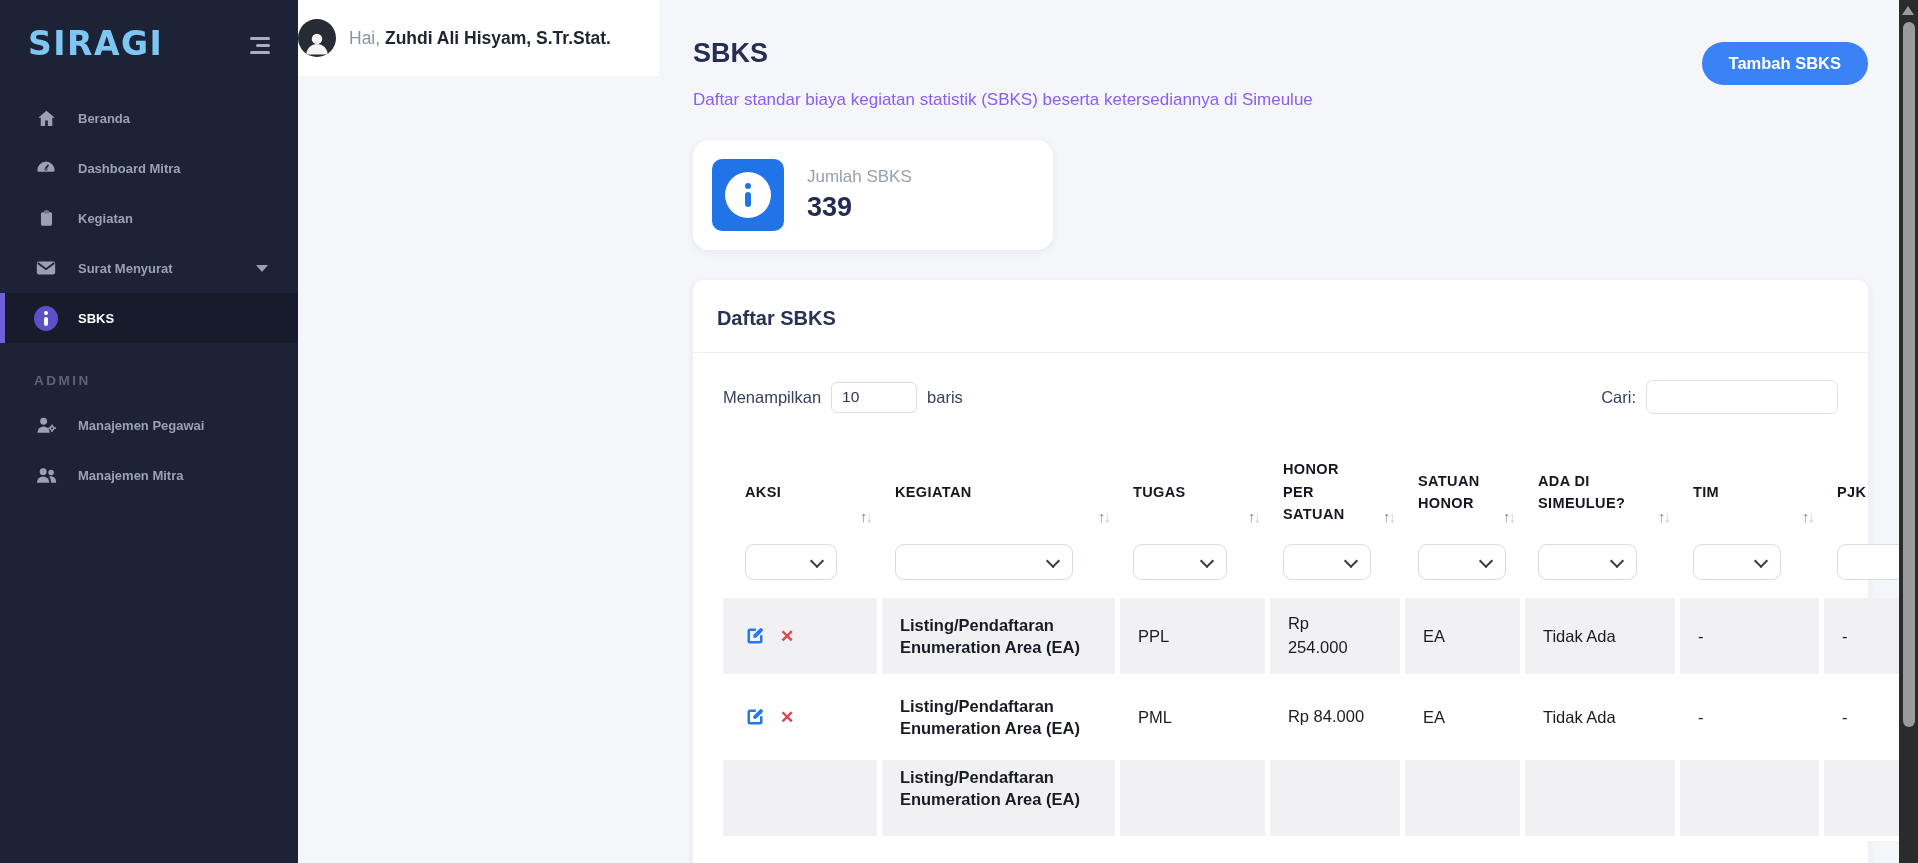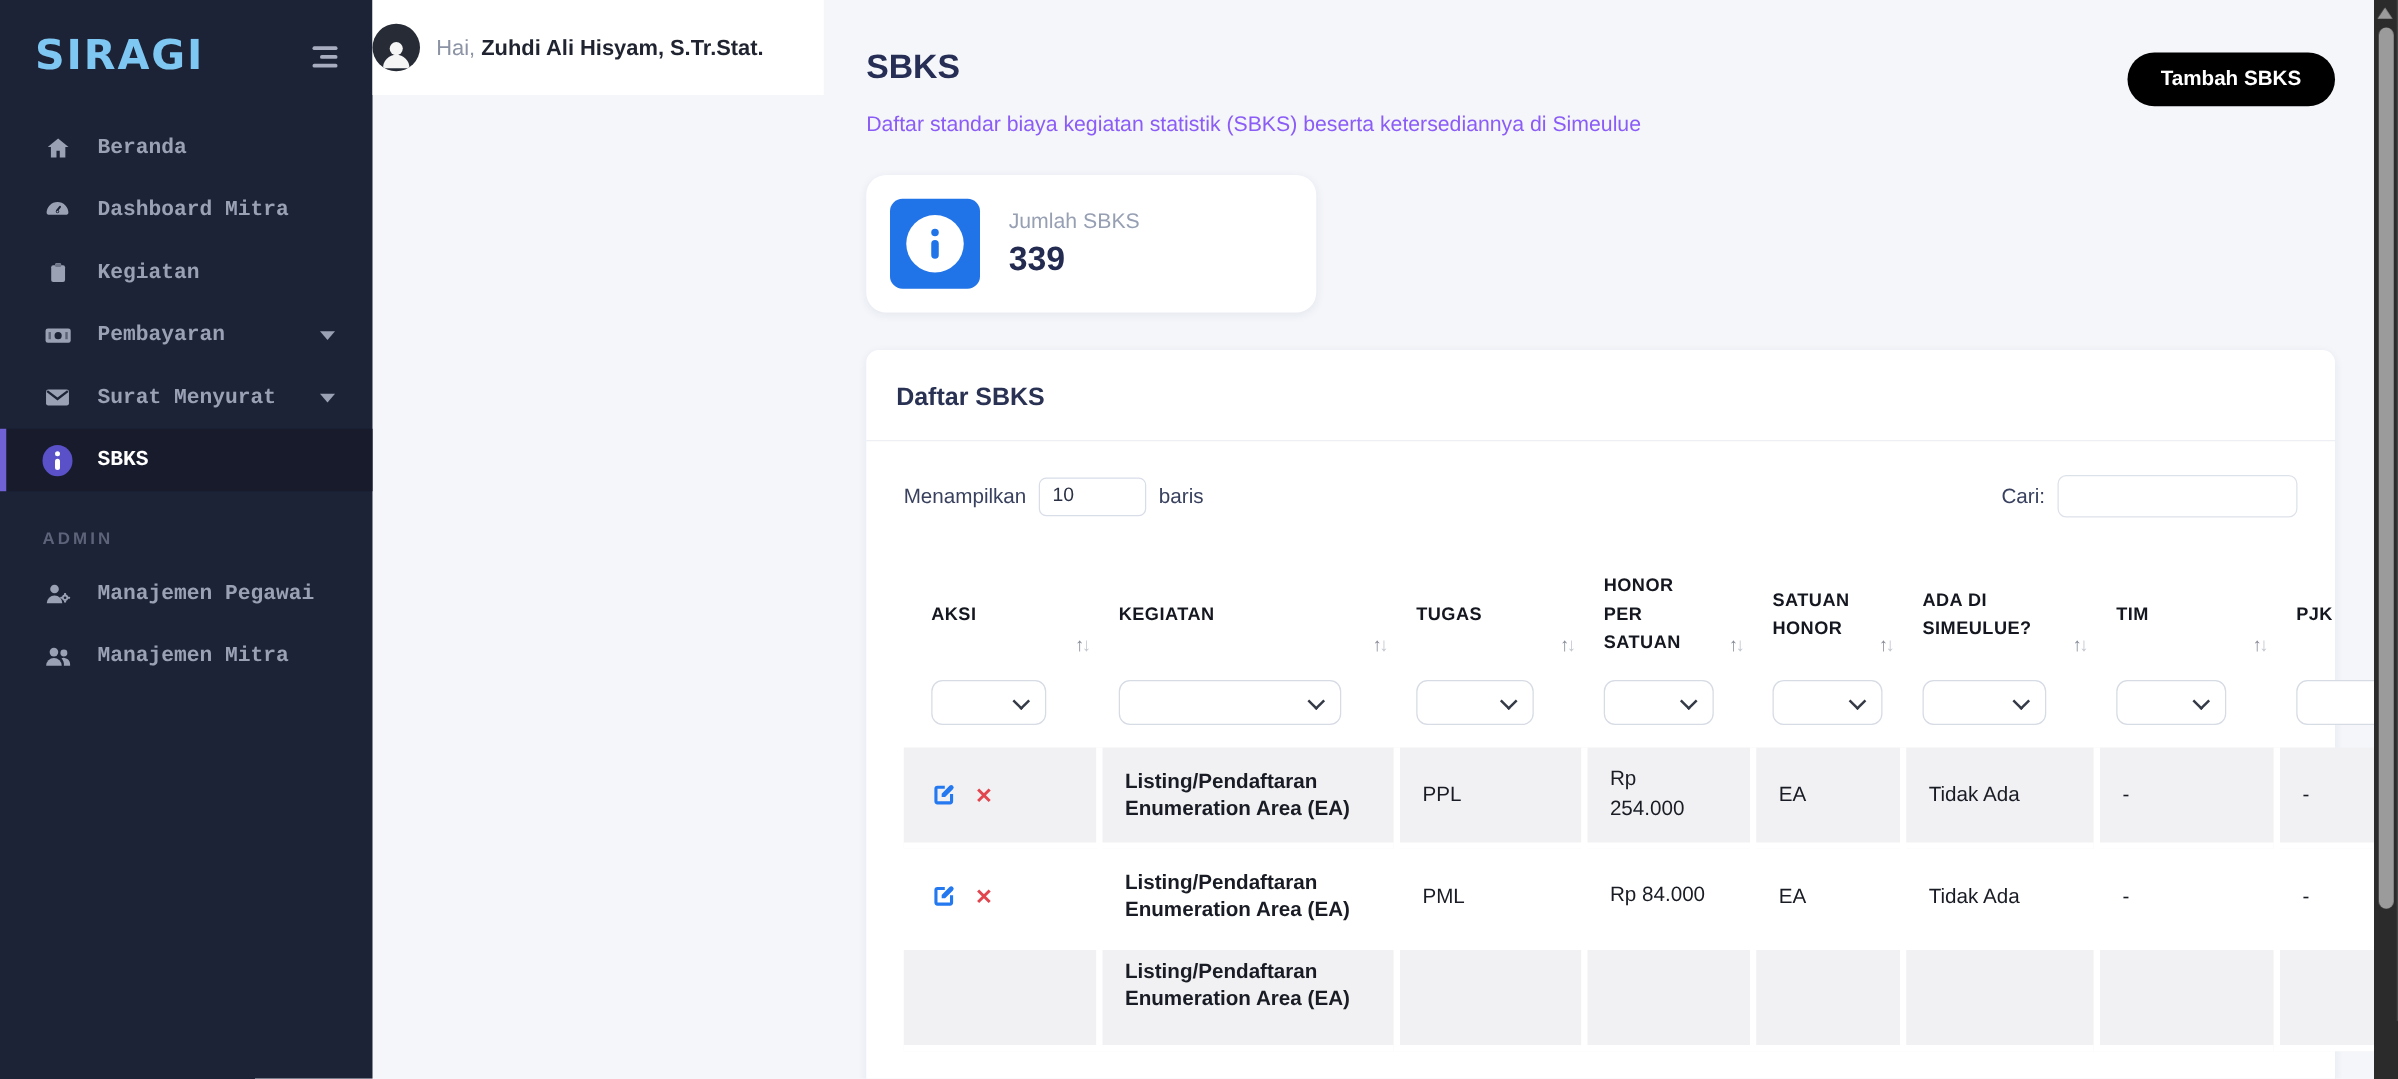--- a/index.html
+++ b/index.html
@@ -16,21 +16,21 @@
 
   
   .sidebar { width: 298px; flex-shrink: 0; background: #1d2337; color: #9aa1b5; }
   .side-top { display: flex; align-items: center; justify-content: space-between; padding: 24px 28px 30px 28px; }
   .logo { font-family: "DejaVu Sans", sans-serif; font-size: 33px; font-weight: 800; color: #7ec7f2; letter-spacing: 1.5px; }
   .toggle { display: flex; flex-direction: column; gap: 4px; cursor: pointer; padding-top: 4px; }
   .toggle i { display: block; height: 3px; border-radius: 2px; background: #a8aec0; }
   .toggle i:nth-child(1){ width: 20px; } .toggle i:nth-child(2){ width: 14px; margin-left: 6px; } .toggle i:nth-child(3){ width: 20px; }
 
   .nav-item { display: flex; align-items: center; height: 50px; padding: 0 30px 0 34px;
-    font-size: 17px; font-weight: 700; color: #9aa1b5; cursor: pointer; font-family: Liberation Mono, monospace; }
+    font-size: 13px; font-weight: 700; color: #9aa1b5; cursor: pointer; }
   .nav-item .nicon { width: 24px; height: 24px; margin-right: 20px; flex-shrink: 0; display: flex; align-items: center; justify-content: center; }
   .nav-item svg { fill: #9aa1b5; }
   .nav-item.active { background: #171b2b; border-left: 5px solid #7161d6; padding-left: 29px; color: #ffffff; }
   .caret-down { margin-left: auto; width: 0; height: 0;
     border-left: 6px solid transparent; border-right: 6px solid transparent; border-top: 7px solid #9aa1b5; }
   .info-badge { width: 25px; height: 25px; border-radius: 50%; background: #5a50c7; display: flex; flex-direction: column; align-items: center; justify-content: center; }
   .info-badge .dot { width: 4px; height: 4px; border-radius: 50%; background: #fff; margin-bottom: 2px; }
   .info-badge .bar { width: 4px; height: 9px; border-radius: 2px; background: #fff; }
   .nav-section { padding: 30px 34px 12px; font-size: 13.5px; font-weight: 700; letter-spacing: 2.5px; color: #5d6379; }
 
@@ -39,21 +39,21 @@
   .topbar { height: 76px; background: #ffffff; display: flex; align-items: center; justify-content: flex-end; padding-right: 48px; }
   .avatar { width: 38px; height: 38px; border-radius: 50%; background: #262b36; overflow: hidden; display: flex; align-items: flex-end; justify-content: center; cursor: pointer; }
   .greeting { margin-left: 13px; font-size: 17.5px; color: #8b93a5; }
   .greeting b { color: #1f2430; font-weight: 700; }
 
   .content { flex: 1; overflow: hidden; padding: 34px 50px 0 34px; }
 
   .page-head { display: flex; justify-content: space-between; align-items: flex-start; }
   .page-title { font-size: 27px; font-weight: 700; color: #262e55; margin-top: 4px; }
   .page-sub { margin-top: 21px; font-size: 17px; color: #8b5cf6; }
-  .btn-primary { height: 43px; padding: 0 27px; border: none; border-radius: 22px; background: #000000;
+  .btn-primary { height: 43px; padding: 0 27px; border: none; border-radius: 22px; background: #3b82f6;
     color: #fff; font-family: "Liberation Sans", sans-serif; font-size: 16.5px; font-weight: 700; cursor: pointer; margin-top: 8px; }
 
   
   .card { width: 360px; height: 110px; margin-top: 30px; background: #fff; border-radius: 16px;
     box-shadow: 0 2px 8px rgba(30,40,90,.07); display: flex; align-items: center; padding-left: 19px; }
   .tile { width: 72px; height: 72px; border-radius: 10px; background: #2173e8; display: flex; align-items: center; justify-content: center; }
   .tile-circle { width: 46px; height: 46px; border-radius: 50%; background: #fff; display: flex; flex-direction: column; align-items: center; justify-content: center; }
   .tile-circle .dot { width: 6px; height: 6px; border-radius: 50%; background: #2173e8; margin-bottom: 3px; }
   .tile-circle .bar { width: 6px; height: 15px; border-radius: 3px; background: #2173e8; }
   .card-text { margin-left: 23px; }
@@ -143,32 +143,20 @@
         <span class="nicon">
           <svg width="19" height="21" viewBox="0 0 24 24">
               <rect x="5" y="4" width="14" height="17" rx="2"></rect>
               <rect x="9" y="2" width="6" height="4.5" rx="1"></rect>
               <rect x="9" y="2.8" width="6" height="3" rx="1" fill="#1d2337" opacity=".35"></rect>
             </svg>
         </span>
         <span>Kegiatan</span>
       </div>
 
-      <div class="nav-item">
-        <span class="nicon">
-          <svg width="23" height="23" viewBox="0 0 24 24">
-              <rect x="1.5" y="6" width="21" height="12" rx="2"></rect>
-              <circle cx="12" cy="12" r="3" fill="#1d2337"></circle>
-              <rect x="4" y="9" width="2" height="6" fill="#1d2337" opacity=".5"></rect>
-              <rect x="18" y="9" width="2" height="6" fill="#1d2337" opacity=".5"></rect>
-            </svg>
-        </span>
-        <span>Pembayaran</span>
-        <span class="caret-down"></span>
-      </div>
 
       <div class="nav-item">
         <span class="nicon">
           <svg width="22" height="22" viewBox="0 0 24 24">
               <rect x="2" y="5" width="20" height="14" rx="2"></rect>
               <path d="M3 6.5l9 6.8 9-6.8" stroke="#1d2337" stroke-width="2" fill="none"></path>
             </svg>
         </span>
         <span>Surat Menyurat</span>
         <span class="caret-down"></span>

